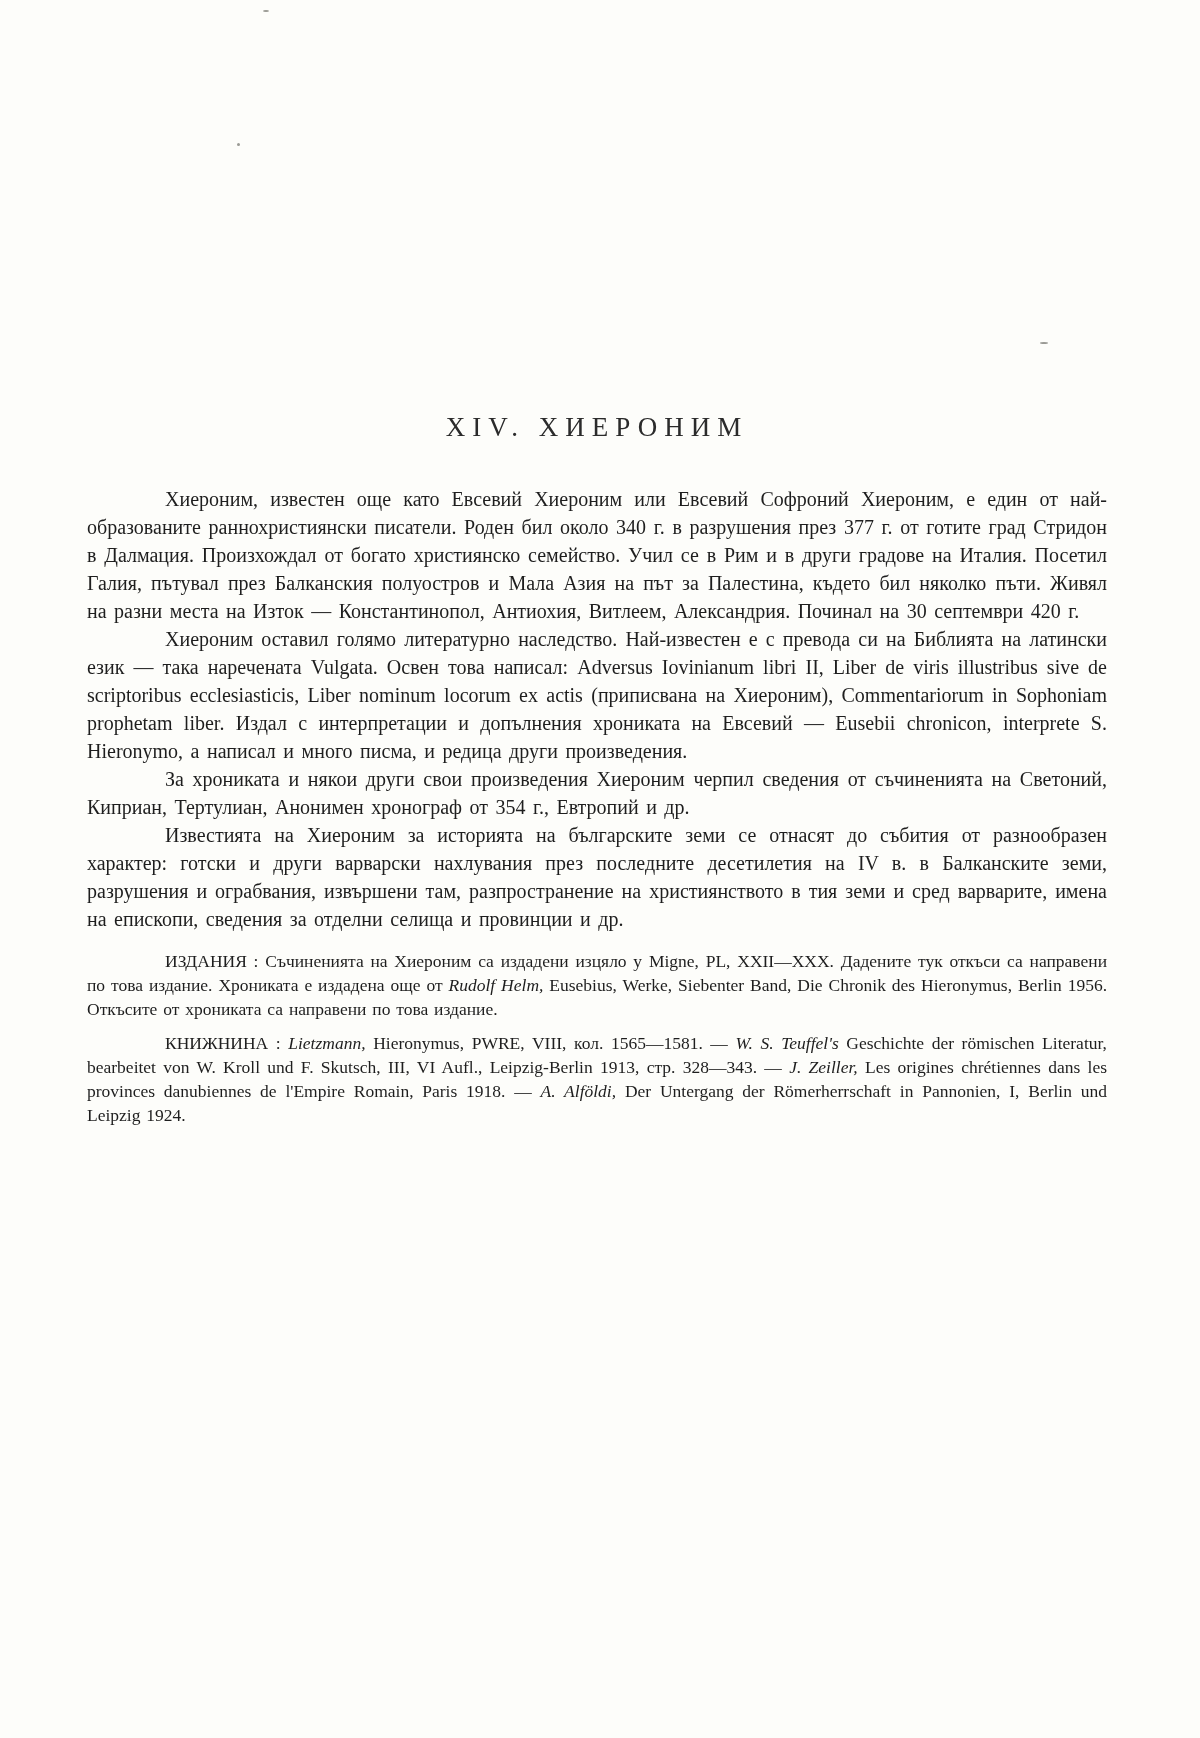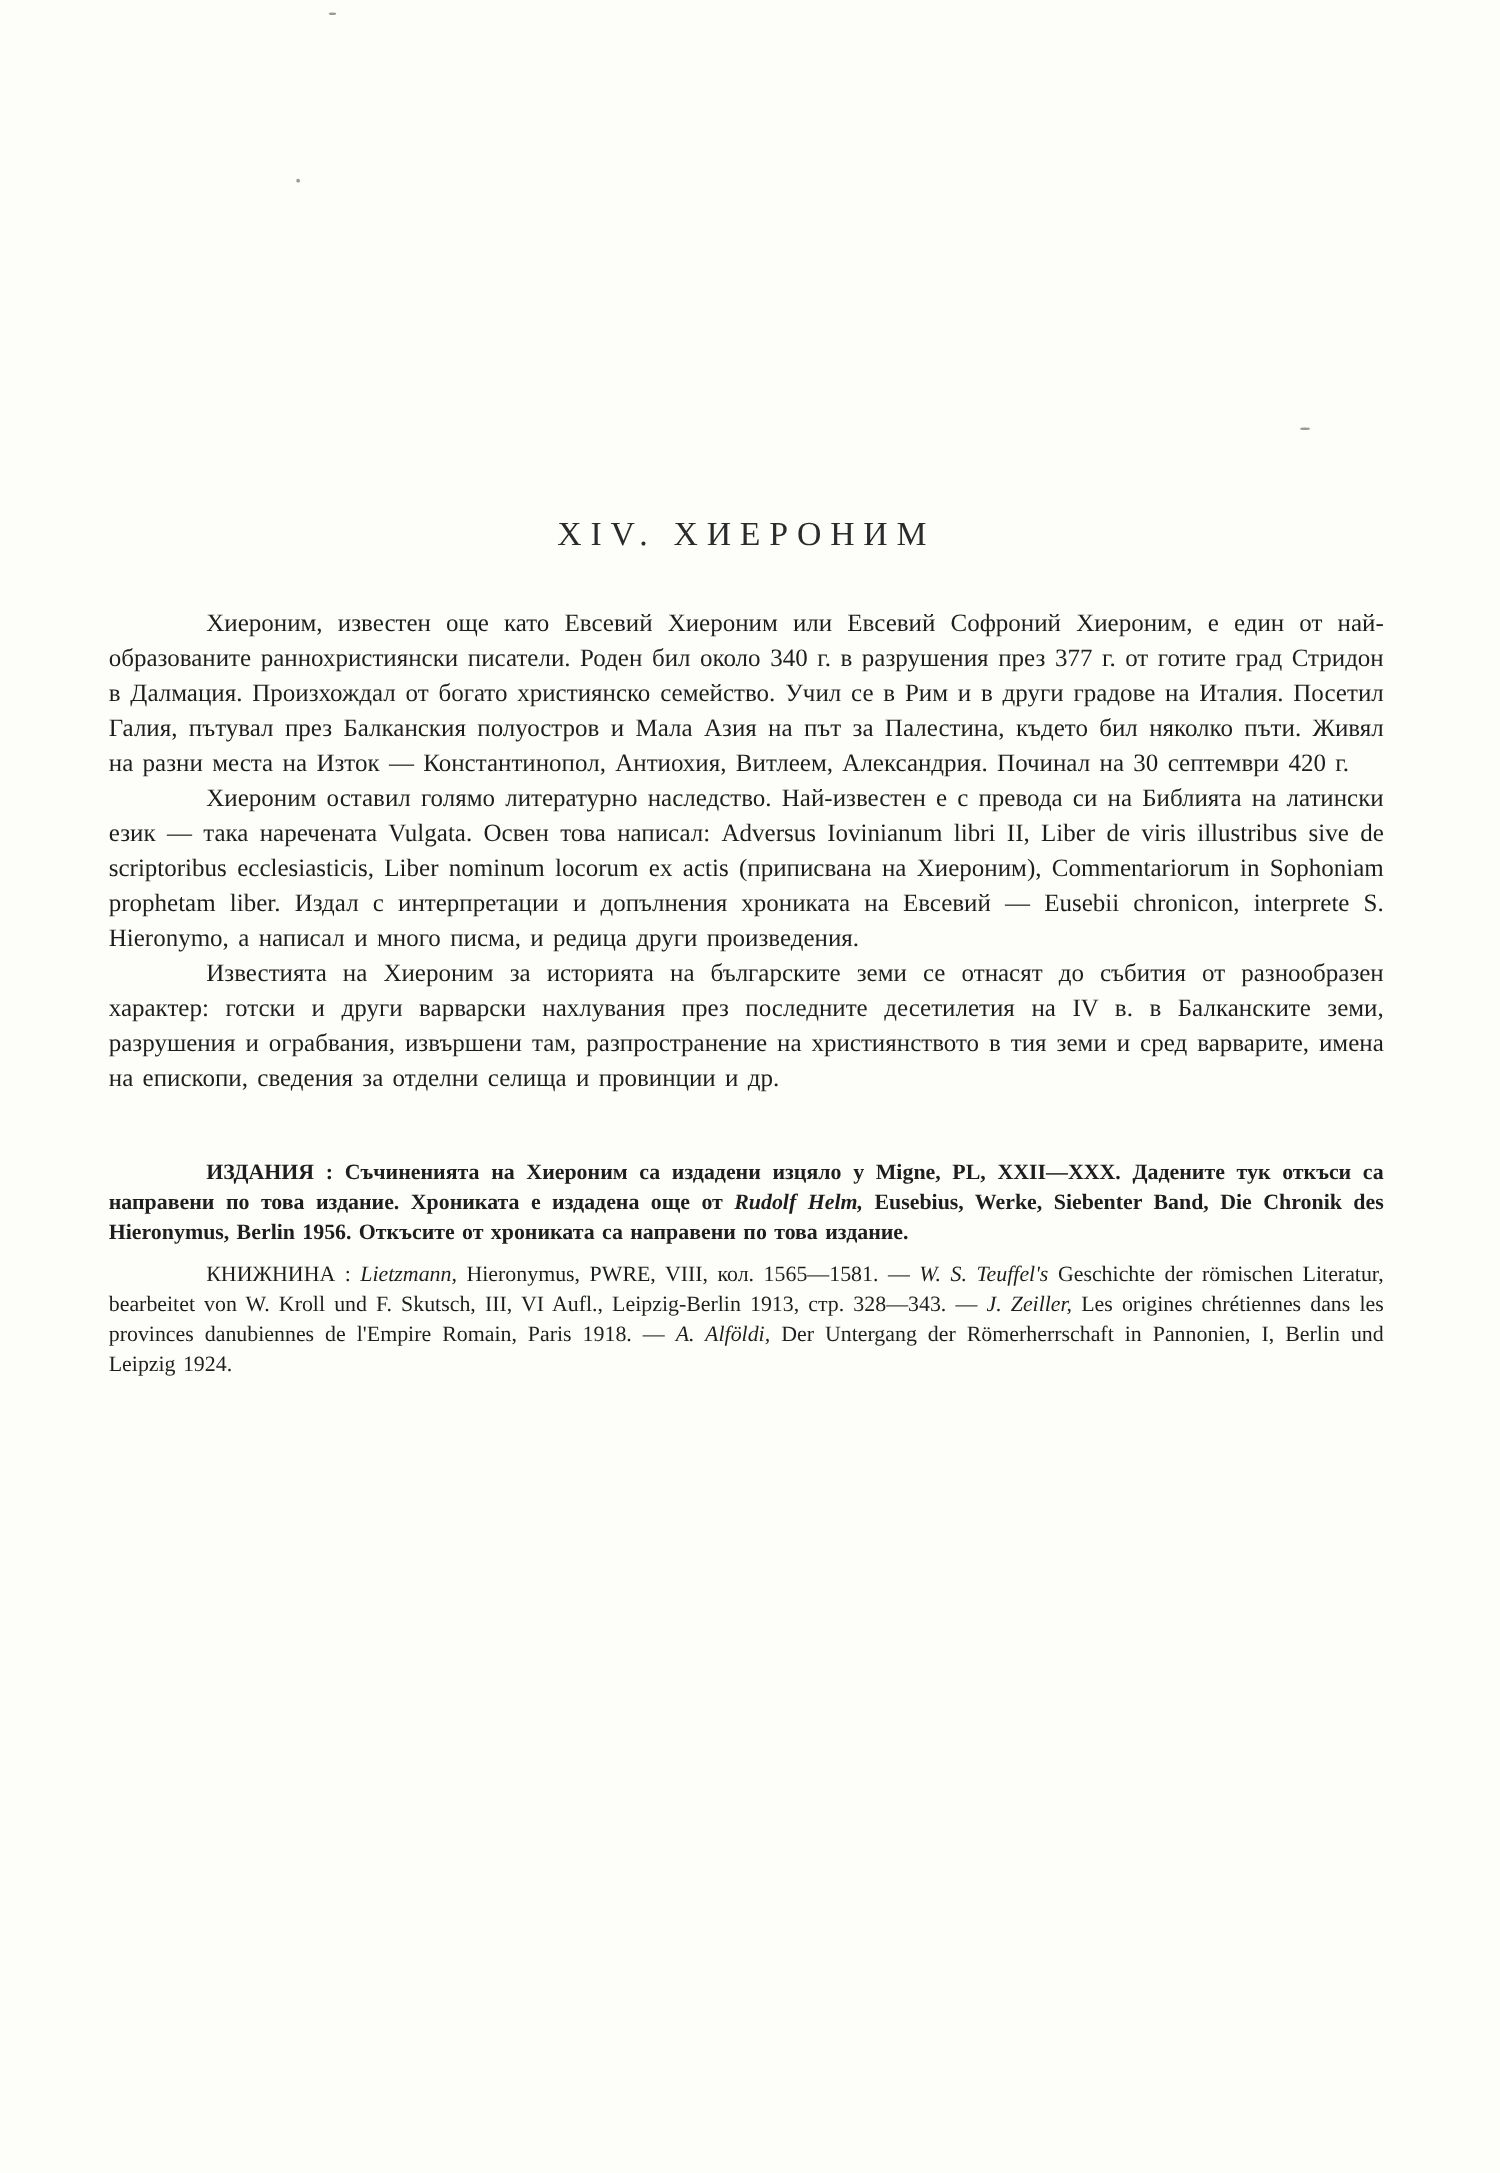--- a/index.html
+++ b/index.html
@@ -35,41 +35,42 @@
   }
   .para {
     margin: 0;
     text-indent: 78px;
   }
   .note {
     font-size: 17.5px;
     line-height: 24px;
     word-spacing: 1.5px;
   }
-  .note-editions { margin-top: 48px; font-weight: bold; }
+  .note-editions { margin-top: 16px; }
   .note-biblio   { margin-top: 10px; }
   .speck {
     position: absolute;
     background: #9a9a94;
     border-radius: 50%;
   }
 </style>
 </head>
 <body>
 
 <div class="page">
 
   <h1 class="title">XIV. ХИЕРОНИМ</h1>
 
   <div class="body-text">
 
     <p class="para"><span>Хиероним, известен още като Евсевий Хиероним или Евсевий Софроний Хиероним, е един от най-образованите раннохристиянски писатели. Роден бил около 340 г. в разрушения през 377 г. от готите град Стридон в Далмация. Произхождал от богато християнско семейство. Учил се в Рим и в други градове на Италия. Посетил Галия, пътувал през Балканския полуостров и Мала Азия на път за Палестина, където бил няколко пъти. Живял на разни места на Изток — Константинопол, Антиохия, Витлеем, Александрия. Починал на 30 септември 420 г.</span></p>
 
     <p class="para"><span>Хиероним оставил голямо литературно наследство. Най-известен е с превода си на Библията на латински език — така наречената Vulgata. Освен това написал: Adversus Iovinianum libri II, Liber de viris illustribus sive de scriptoribus ecclesiasticis, Liber nominum locorum ex actis (приписвана на Хиероним), Commentariorum in Sophoniam prophetam liber. Издал с интерпретации и допълнения хрониката на Евсевий — Eusebii chronicon, interprete S. Hieronymo, а написал и много писма, и редица други произведения.</span></p>
 
+    <p class="para"><span>За хрониката и някои други свои произведения Хиероним черпил сведения от съчиненията на Светоний, Киприан, Тертулиан, Анонимен хронограф от 354 г., Евтропий и др.</span></p>
 
     <p class="para"><span>Известията на Хиероним за историята на българските земи се отнасят до събития от разнообразен характер: готски и други варварски нахлувания през последните десетилетия на IV в. в Балканските земи, разрушения и ограбвания, извършени там, разпространение на християнството в тия земи и сред варварите, имена на епископи, сведения за отделни селища и провинции и др.</span></p>
 
     <p class="para note note-editions"><span>ИЗДАНИЯ : Съчиненията на Хиероним са издадени изцяло у Migne, PL, XXII—XXX. Дадените тук откъси са направени по това издание. Хрониката е издадена още от </span><span style="font-style: italic;">Rudolf Helm,</span><span> Eusebius, Werke, Siebenter Band, Die Chronik des Hieronymus, Berlin 1956. Откъсите от хрониката са направени по това издание.</span></p>
 
     <p class="para note note-biblio"><span>КНИЖНИНА : </span><span style="font-style: italic;">Lietzmann,</span><span> Hieronymus, PWRE, VIII, кол. 1565—1581. — </span><span style="font-style: italic;">W. S. Teuffel's</span><span> Geschichte der römischen Literatur, bearbeitet von W. Kroll und F. Skutsch, III, VI Aufl., Leipzig-Berlin 1913, стр. 328—343. — </span><span style="font-style: italic;">J. Zeiller,</span><span> Les origines chrétiennes dans les provinces danubiennes de l'Empire Romain, Paris 1918. — </span><span style="font-style: italic;">A. Alföldi,</span><span> Der Untergang der Römerherrschaft in Pannonien, I, Berlin und Leipzig 1924.</span></p>
 
   </div>
 
   <div class="speck" style="left:263px;top:10px;width:6px;height:2px;"></div>

